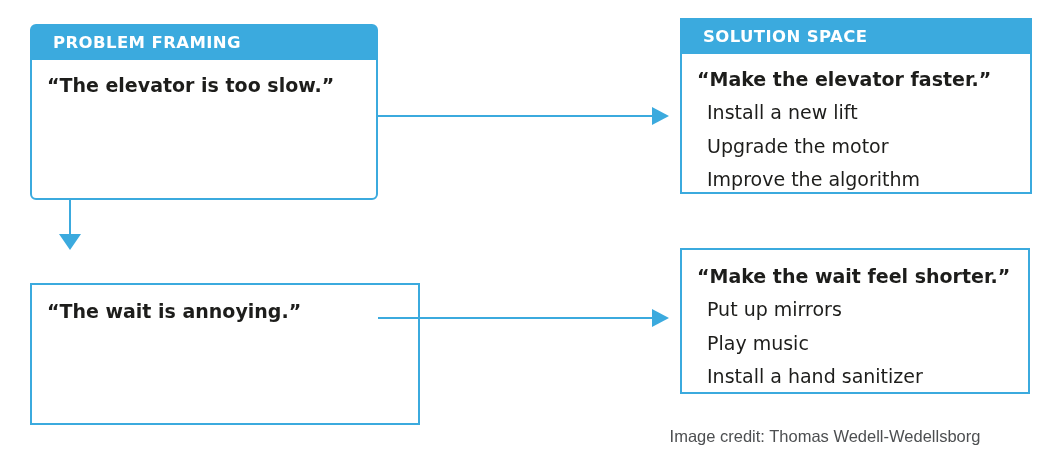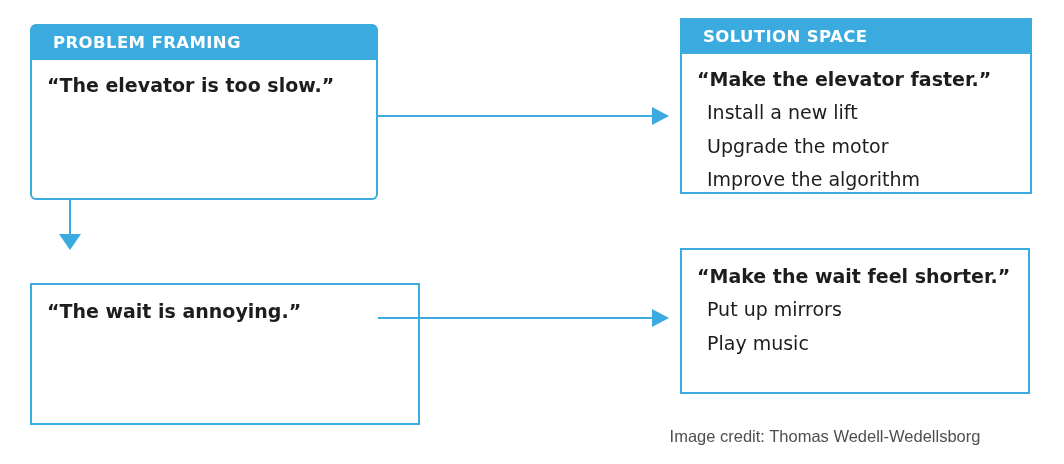--- a/index.html
+++ b/index.html
@@ -136,20 +136,21 @@
     <div class="box-body" style="padding-top:10px;">
       <div class="quote">“The wait is annoying.”</div>
     </div>
   </div>
 
   <div class="box box-newspace">
     <div class="box-body" style="padding-top:10px;">
       <div class="quote">“Make the wait feel shorter.”</div>
       <div class="item">Put up mirrors</div>
       <div class="item">Play music</div>
+      <div class="item">Install a hand sanitizer</div>
     </div>
   </div>
 
   <div class="h-line" style="left:378px; top:115px; width:275px;"></div>
   <div class="head-right" style="left:652px; top:107px;"></div>
 
   <div class="v-line" style="left:69px; top:200px; height:36px;"></div>
   <div class="head-down" style="left:59px; top:234px;"></div>
 
   <div class="h-line" style="left:378px; top:317px; width:275px;"></div>

